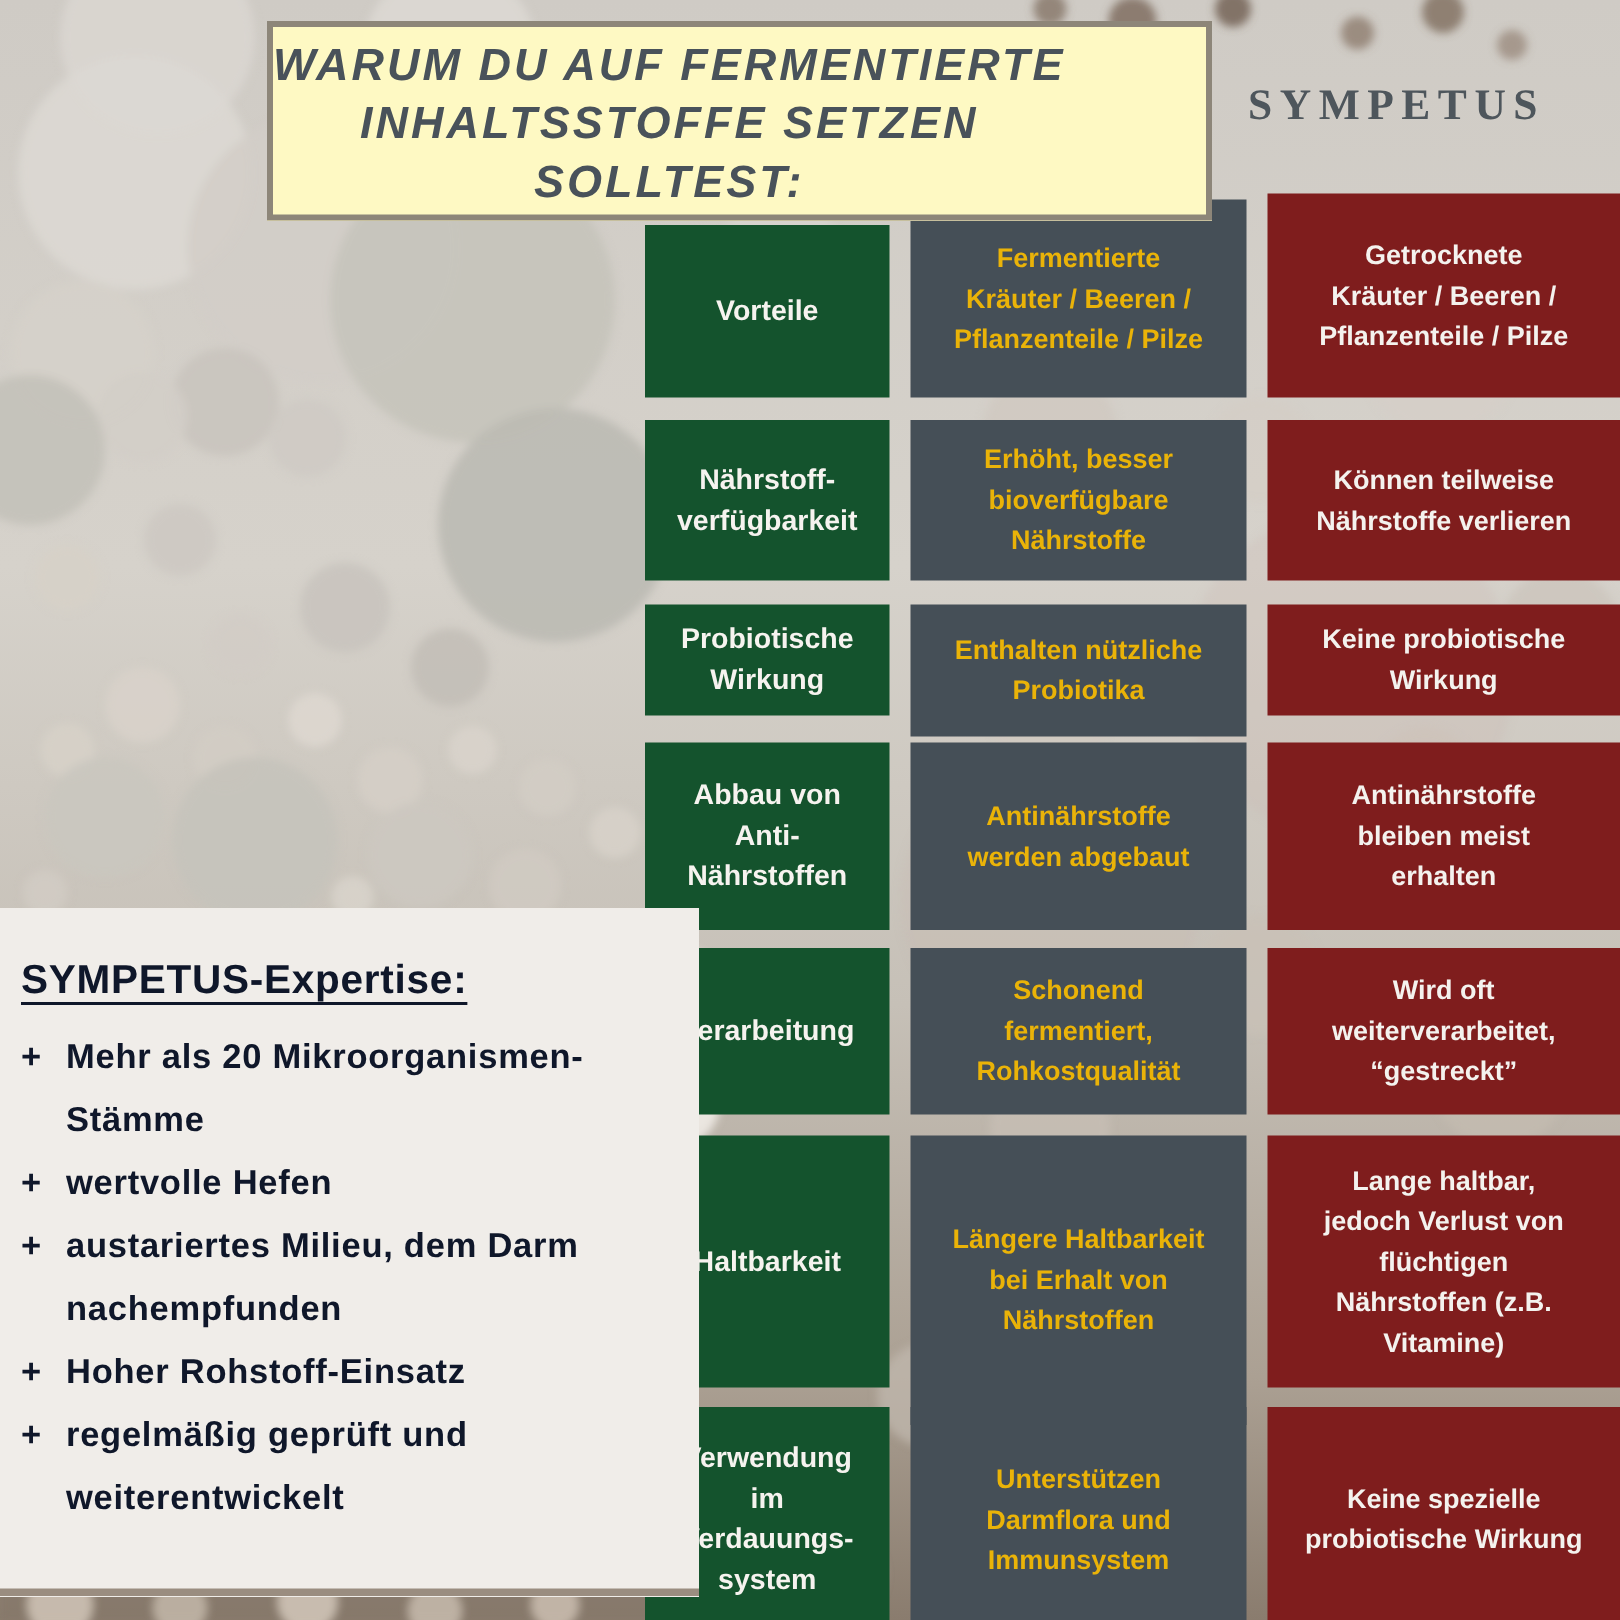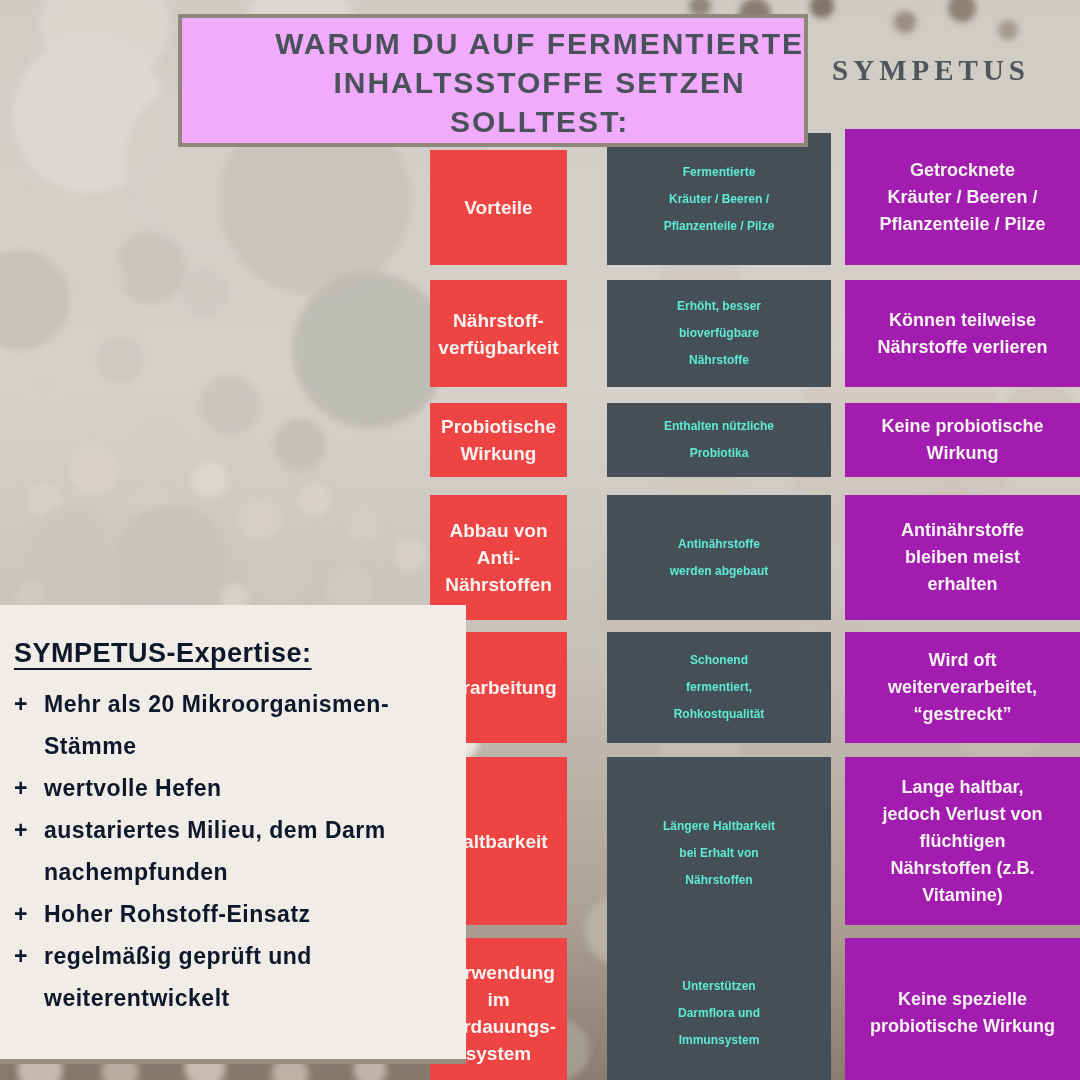--- a/index.html
+++ b/index.html
@@ -5,44 +5,44 @@
   html,body{margin:0;padding:0;background:#777;}
   .canvas{
     position:relative;width:1080px;height:1080px;overflow:hidden;
     font-family:"Liberation Sans", sans-serif;background:#c4beb6;
   }
   .bg{position:absolute;left:0;top:0;width:1080px;height:1080px;z-index:0;}
 
   
   .title-box{
     position:absolute;left:178px;top:14px;width:630px;height:133px;
-    background:#f0abfc;border:4px solid #8d8679;box-sizing:border-box;z-index:3;
-    display:flex;align-items:flex-start;justify-content:flex-end;
+    background:#fef9c3;border:4px solid #8d8679;box-sizing:border-box;z-index:3;
+    display:flex;align-items:flex-start;justify-content:flex-start;font-style:italic;
   }
   .title-text{
     margin-top:6px;white-space:pre-line;text-align:center;
     font-size:30px;font-weight:700;letter-spacing:2px;line-height:39px;color:#49525a;
   }
 
   
   .logo{
     position:absolute;top:54px;right:50px;z-index:2;
     font-family:"Liberation Serif", serif;font-size:29px;font-weight:700;
     letter-spacing:5px;color:#4e565c;
   }
 
   
   .table-layer{position:absolute;left:430px;top:0;width:650px;height:1080px;z-index:1;}
   .cell{
     position:absolute;box-sizing:border-box;display:flex;align-items:center;justify-content:center;
     text-align:center;white-space:pre-line;line-height:27px;font-weight:700;
   }
-  .col-label{left:0;width:137px;background:#ef4444;color:#f6f3ef;font-size:19px;padding:0 6px;}
-  .col-ferm {left:177px;width:224px;background:#454f57;color:#5eead4;font-size:12px;padding:0 3px;}
-  .col-dried{left:415px;width:235px;background:#a21caf;color:#f4f2ee;font-size:18px;padding:0 3px;}
+  .col-label{left:0;width:163px;background:#14532d;color:#f6f3ef;font-size:19px;padding:0 6px;}
+  .col-ferm {left:177px;width:224px;background:#454f57;color:#eab308;font-size:18px;padding:0 3px;}
+  .col-dried{left:415px;width:235px;background:#7f1d1d;color:#f4f2ee;font-size:18px;padding:0 3px;}
 
   
   .panel{
     position:absolute;left:0;top:605px;width:428px;height:428px;z-index:2;
     background:#f0ede9;border-bottom:5px solid #9a8d80;box-sizing:content-box;
     padding:26px 24px 0 14px;color:#0f172a;
   }
   .exp-heading{
     font-size:27px;font-weight:700;letter-spacing:0.5px;line-height:44px;
     text-decoration:underline;text-decoration-thickness:2px;text-underline-offset:6px;
@@ -159,21 +159,21 @@
     <div class="cell col-label" style="top:280px;height:107px">Nährstoff-
 verfügbarkeit</div>
     <div class="cell col-ferm" style="top:280px;height:107px">Erhöht, besser
 bioverfügbare
 Nährstoffe</div>
     <div class="cell col-dried" style="top:280px;height:107px">Können teilweise
 Nährstoffe verlieren</div>
 
     <div class="cell col-label" style="top:403px;height:74px">Probiotische
 Wirkung</div>
-    <div class="cell col-ferm" style="top:403px;height:74px">Enthalten nützliche
+    <div class="cell col-ferm" style="top:403px;height:88px">Enthalten nützliche
 Probiotika</div>
     <div class="cell col-dried" style="top:403px;height:74px">Keine probiotische
 Wirkung</div>
 
     <div class="cell col-label" style="top:495px;height:125px">Abbau von
 Anti-
 Nährstoffen</div>
     <div class="cell col-ferm" style="top:495px;height:125px">Antinährstoffe
 werden abgebaut</div>
     <div class="cell col-dried" style="top:495px;height:125px">Antinährstoffe

